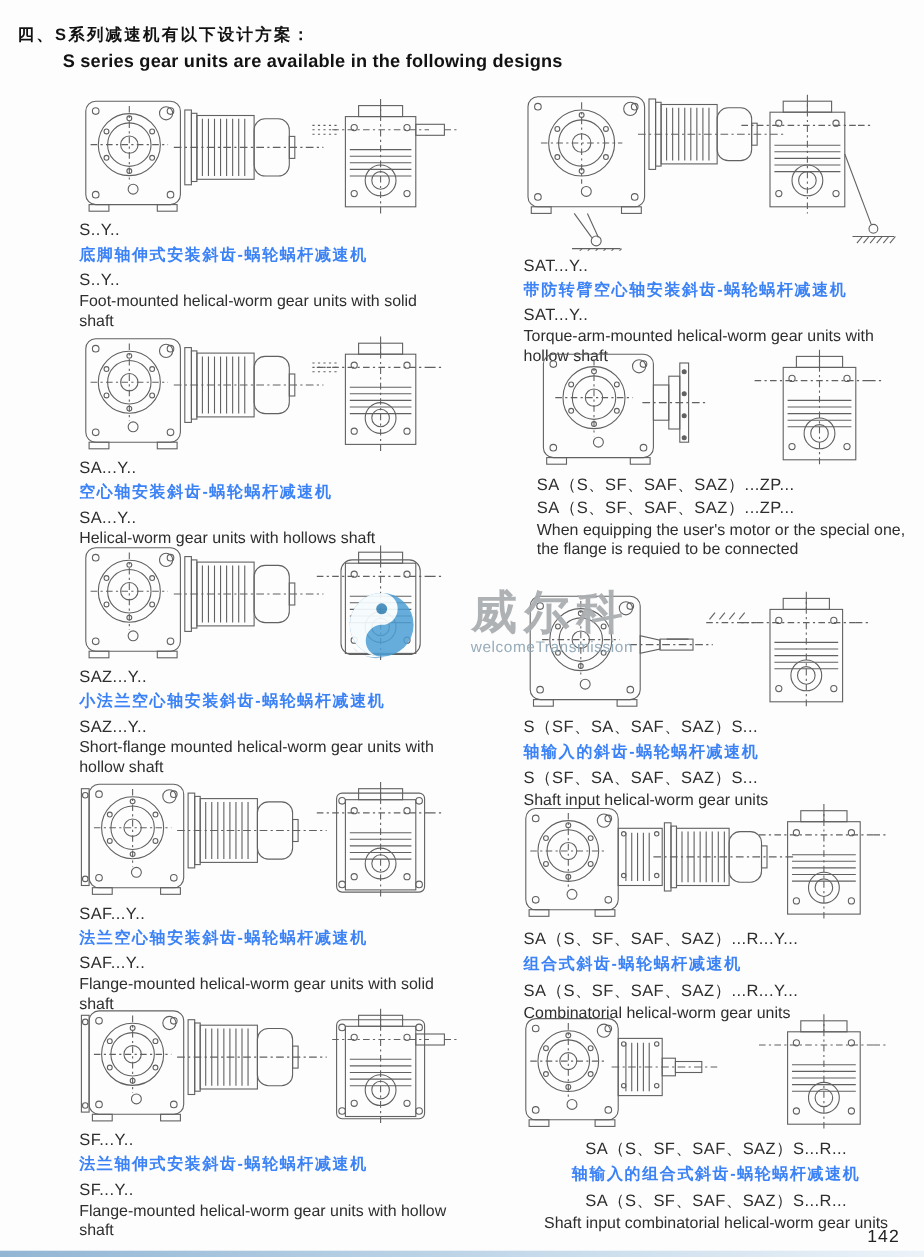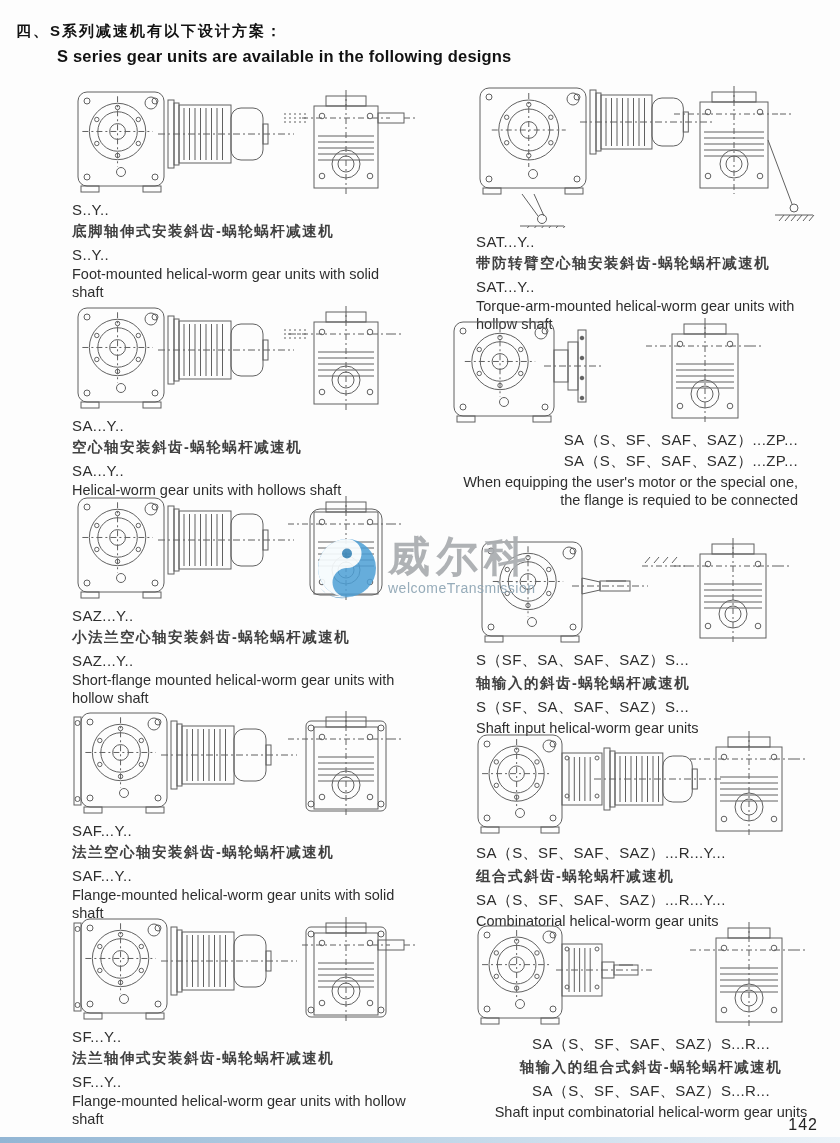--- a/index.html
+++ b/index.html
@@ -15,25 +15,25 @@
     font-size:15px;font-weight:600;letter-spacing:2px;color:#121212;
   }
   .title-en{
     position:absolute;left:57px;top:47px;
     font-size:16.5px;font-weight:bold;color:#121212;letter-spacing:.2px;
   }
   .entry{position:absolute;}
   .entry svg{display:block;}
   .cap{margin-top:5px;}
   .cap .code{font-size:15px;color:#2e2e2e;letter-spacing:.4px;margin-top:2px;}
-  .cap .zh{font-size:14.5px;color:#404040;font-weight:600;letter-spacing:1.5px;margin:4px 0 5px;}
+  .cap .zh{font-size:14.5px;color:#3b82f6;font-weight:600;letter-spacing:1.5px;margin:4px 0 5px;}
   .cap .en{font-size:14.5px;color:#2e2e2e;line-height:1.25;margin-top:2px;}
   .watermark{
     position:absolute;left:316px;top:536px;display:flex;align-items:flex-start;
-    z-index:6;opacity:.93;pointer-events:none;
+    z-index:6;opacity:.93;pointer-events:none;gap:40px;
   }
   .wm-text{margin-left:10px;}
   .wm-zh{
     font-size:42px;font-weight:bold;color:#aaadb0;letter-spacing:6px;line-height:1.0;
   }
   .wm-en{font-size:14px;color:#8fa6b5;letter-spacing:.5px;margin-top:2px;}
   .page-number{
     position:absolute;right:22px;top:1116px;
     font-size:16px;color:#222;letter-spacing:1px;
   }
@@ -464,21 +464,21 @@
         <line x1="338" y1="129" x2="333" y2="135" stroke="#616161" stroke-width="1"></line>
       </svg>
     <div class="cap">
       <div class="code">SAT...Y..</div>
       <div class="zh">带防转臂空心轴安装斜齿-蜗轮蜗杆减速机</div>
       <div class="code">SAT...Y..</div>
       <div class="en">Torque-arm-mounted helical-worm gear units with hollow shaft</div>
     </div>
   </div>
 
-  <div class="entry" style="left:448px;top:314px;width:350px;text-align:right;">
+  <div class="entry" style="left:488px;top:314px;width:350px;">
     <svg width="345" height="112">
         <rect x="6" y="8" width="100" height="94" rx="9" fill="none" stroke="#616161" stroke-width="1"></rect>
         <circle cx="52" cy="47.48" r="28.2" fill="none" stroke="#616161" stroke-width="1"></circle>
         <circle cx="52" cy="47.48" r="19.74" fill="none" stroke="#616161" stroke-width="1"></circle>
         <circle cx="52" cy="47.48" r="7.896000000000001" fill="none" stroke="#616161" stroke-width="1"></circle>
         <circle cx="72.758628928713" cy="59.464999999999996" r="2.2" fill="none" stroke="#616161" stroke-width="1"></circle>
         <circle cx="52" cy="71.44999999999999" r="2.2" fill="none" stroke="#616161" stroke-width="1"></circle>
         <circle cx="31.24137107128701" cy="59.465" r="2.2" fill="none" stroke="#616161" stroke-width="1"></circle>
         <circle cx="31.241371071287002" cy="35.495000000000005" r="2.2" fill="none" stroke="#616161" stroke-width="1"></circle>
         <circle cx="51.99999999999999" cy="23.509999999999998" r="2.2" fill="none" stroke="#616161" stroke-width="1"></circle>

